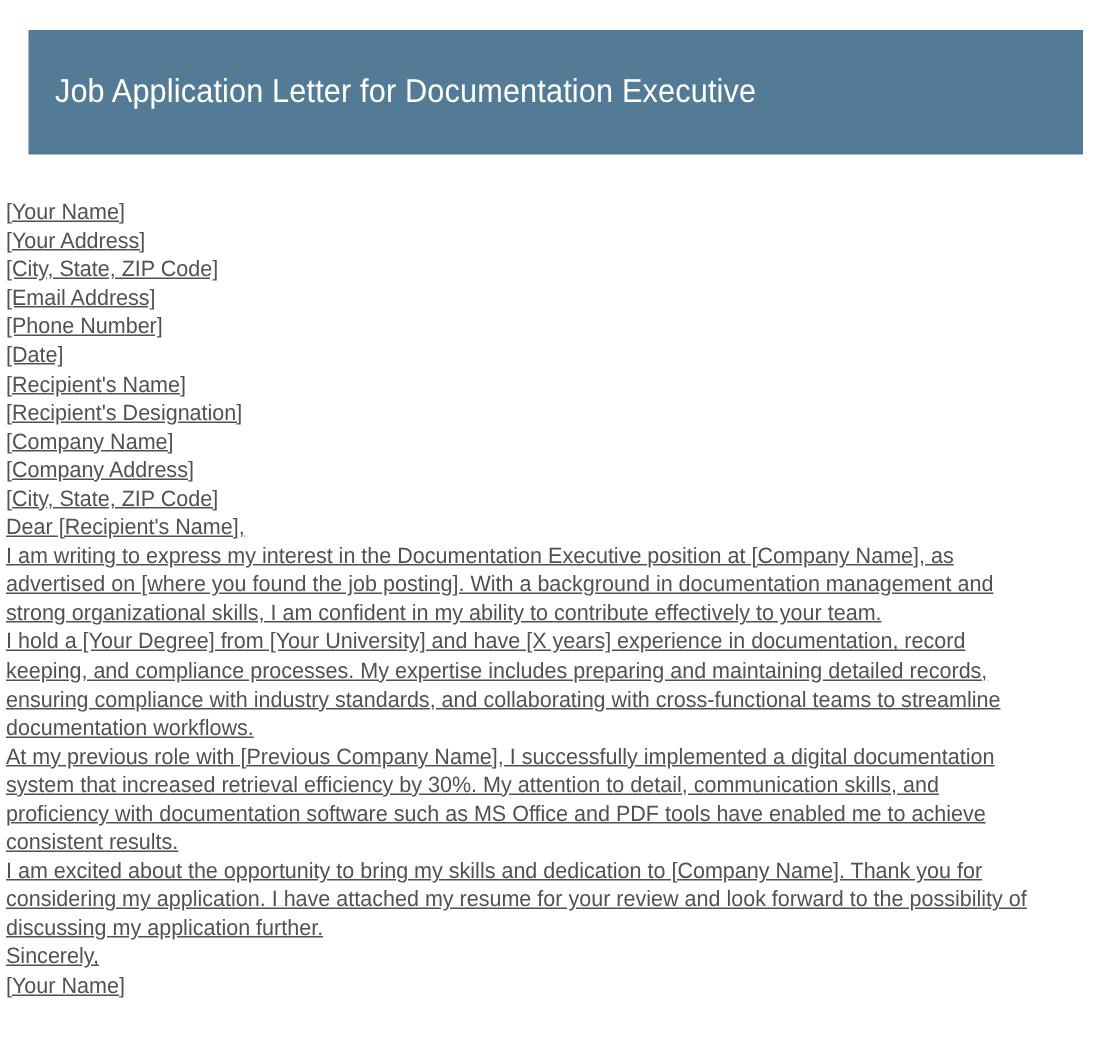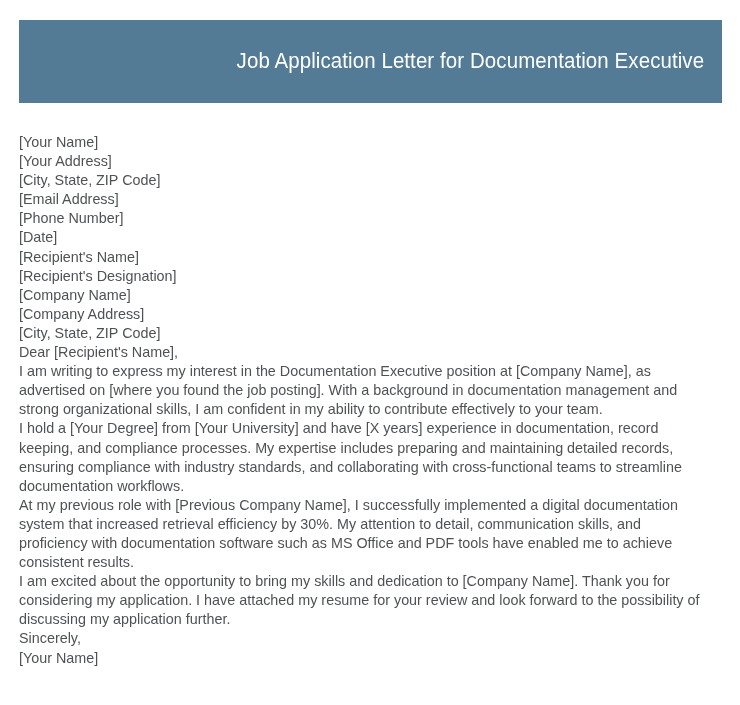--- a/index.html
+++ b/index.html
@@ -26,47 +26,48 @@
   
   .header-banner {
     position: absolute;
     left: 19px;
     top: 20px;
     width: 703px;
     height: 83px;
     background: #537b96;
     display: flex;
     align-items: center;
-    justify-content: flex-end;
+    justify-content: flex-start;
     box-sizing: border-box;
   }
   .header-title {
     color: #ffffff;
     font-size: 22px;
     font-weight: 400;
     letter-spacing: 0.1px;
     line-height: 1.2;
     font-stretch: condensed;
     text-align: center;
     white-space: nowrap;
     transform: scaleX(0.93);
     transform-origin: center center;
   }
 
   
   .letter-body {
     position: absolute;
-    left: 19px;
+    left: 4px;
     top: 133px;
     width: 706px;
     color: #4f5255;
     font-size: 14.8px;
     line-height: 19.1px;
     font-stretch: condensed;
     text-align: left;
+    text-decoration: underline;
   }
 
   .letter-line,
   .letter-para {
     margin: 0;
     padding: 0;
     color: #4f5255;
     font-size: 14.8px;
     line-height: 19.1px;
     transform: scaleX(0.97);

